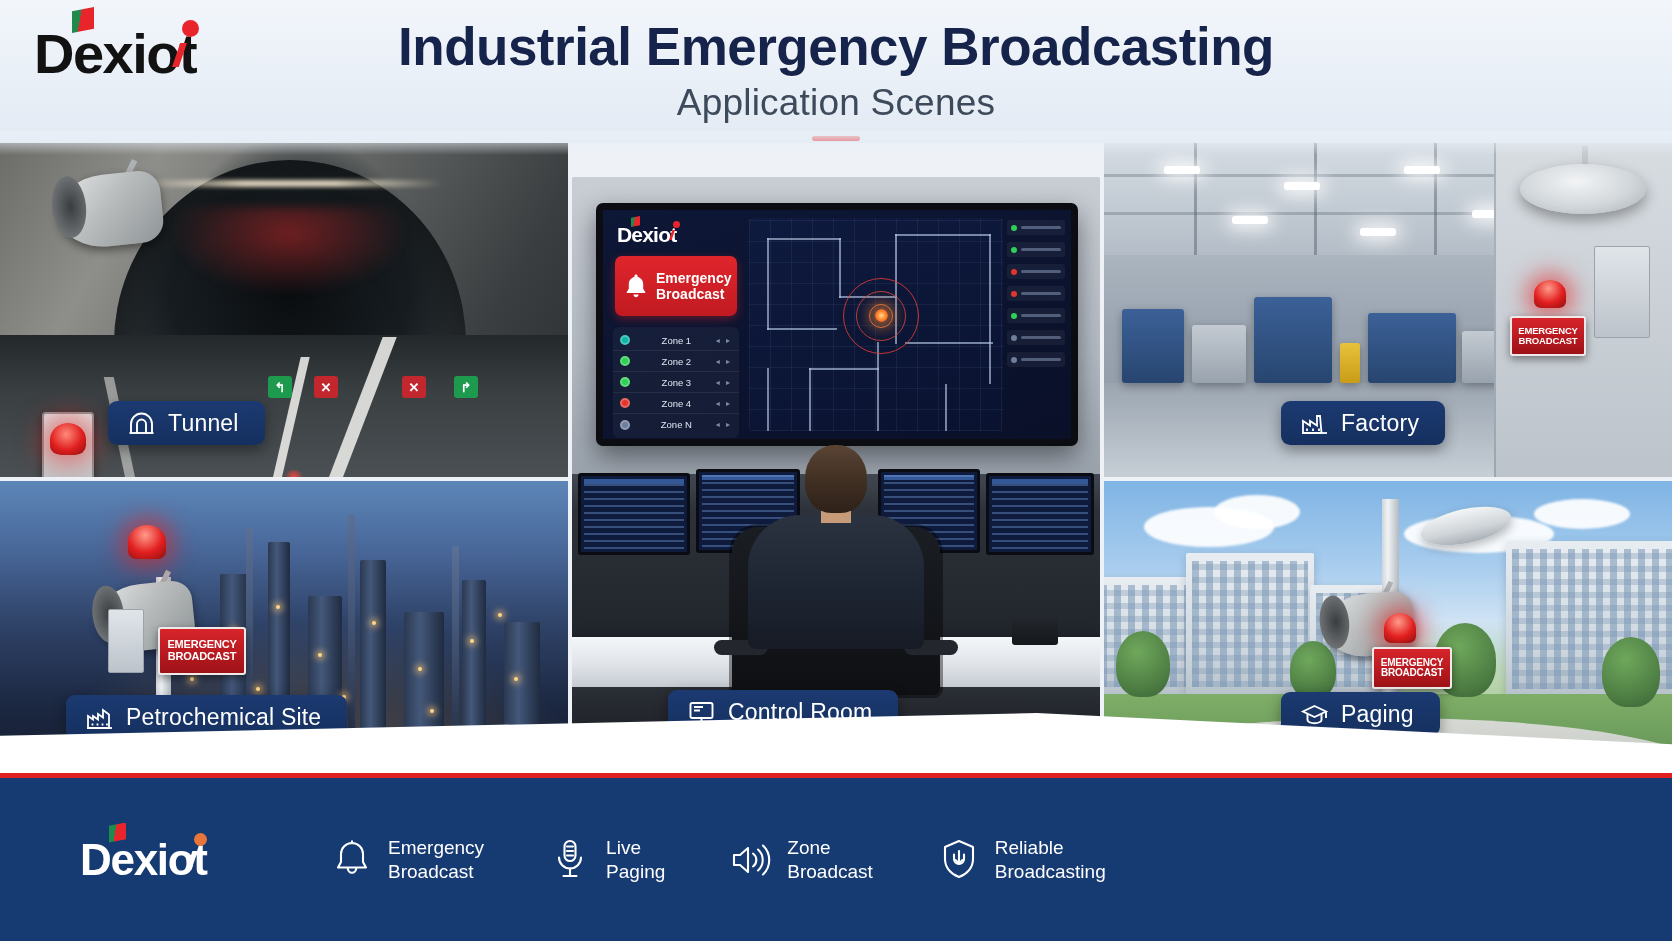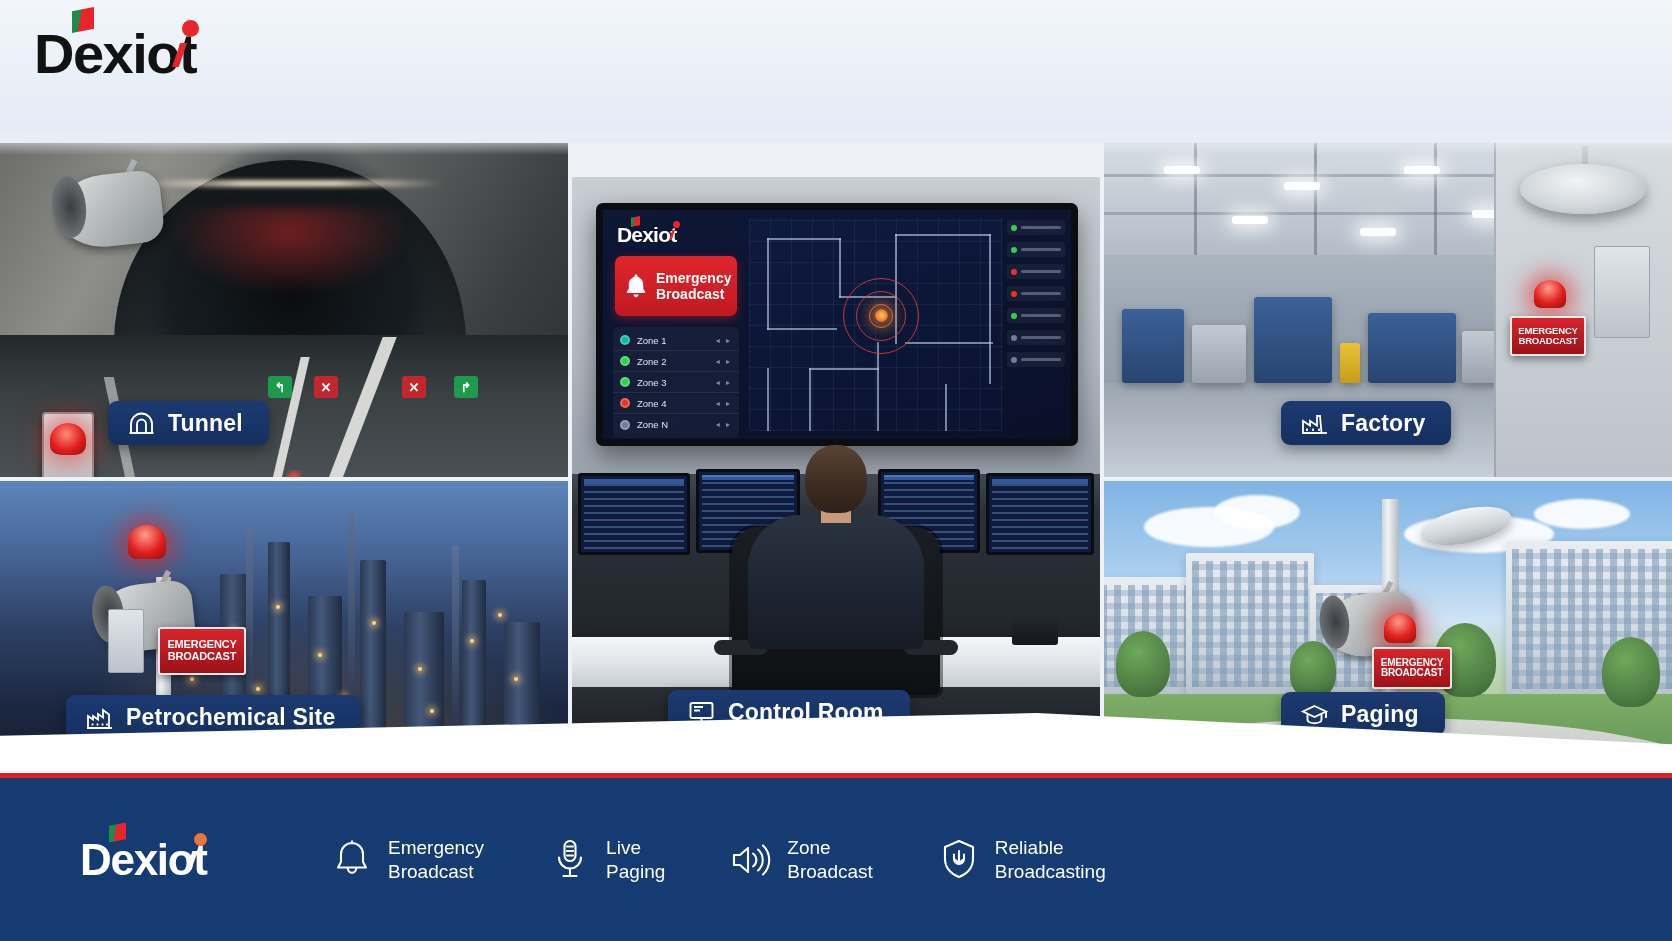--- a/index.html
+++ b/index.html
@@ -431,20 +431,21 @@
   }
   .eb-button .bell { width: 24px; height: 26px; flex: 0 0 auto; }
   .eb-button .eb-label {
     color: #fff; font-size: 14px; font-weight: 700; line-height: 1.16;
   }
 
   .zone-list {
     background: rgba(255,255,255,.045);
     border-radius: 6px;
     padding: 3px 0;
+    text-align: center;
   }
   .zone-row {
     display: flex; align-items: center;
     height: 21px;
     padding: 0 7px;
     border-bottom: 1px solid rgba(255,255,255,.07);
   }
   .zone-row:last-child { border-bottom: none; }
   .zone-dot {
     width: 10px; height: 10px; border-radius: 50%;
@@ -590,21 +591,21 @@
     height: 44px;
     padding: 0 26px 0 20px;
     background: linear-gradient(180deg, #1c3a72 0%, #15305f 100%);
     border-radius: 9px;
     color: #ffffff;
     box-shadow: 0 5px 14px rgba(0,0,0,.38);
     z-index: 12;
   }
   .badge .badge-label {
     font-size: 23px;
-    font-weight: 700;
+    font-weight: 400;
     letter-spacing: 0.2px;
     white-space: nowrap;
   }
   .badge .badge-icon { width: 27px; height: 27px; flex: 0 0 auto; }
 
   .badge-tunnel  { left: 108px;  top: 401px; }
   .badge-petro   { left: 66px;   top: 695px; }
   .badge-factory { left: 1281px; top: 401px; }
   .badge-campus  { left: 1281px; top: 692px; }
   .badge-control { left: 668px;  top: 690px; }
@@ -1029,20 +1030,25 @@
   <div class="header">
     <div class="brand brand-header">
       <span class="brand-logo-wrap">
         <span class="brand-flag"></span>
         <span class="brand-dot"></span>
         <span class="brand-slash"></span>
         <span class="brand-text">Dexiot</span>
       </span>
     </div>
 
+    <div class="title-block">
+      <div class="main-title">Industrial Emergency Broadcasting</div>
+      <div class="sub-title">Application Scenes</div>
+      <div class="title-rule"></div>
+    </div>
   </div>
 
   <div class="footer-wave"></div>
 
   <div class="footer">
     <div class="brand footer-brand">
       <span class="brand-logo-wrap">
         <span class="brand-flag"></span>
         <span class="brand-dot"></span>
         <span class="brand-slash"></span>

